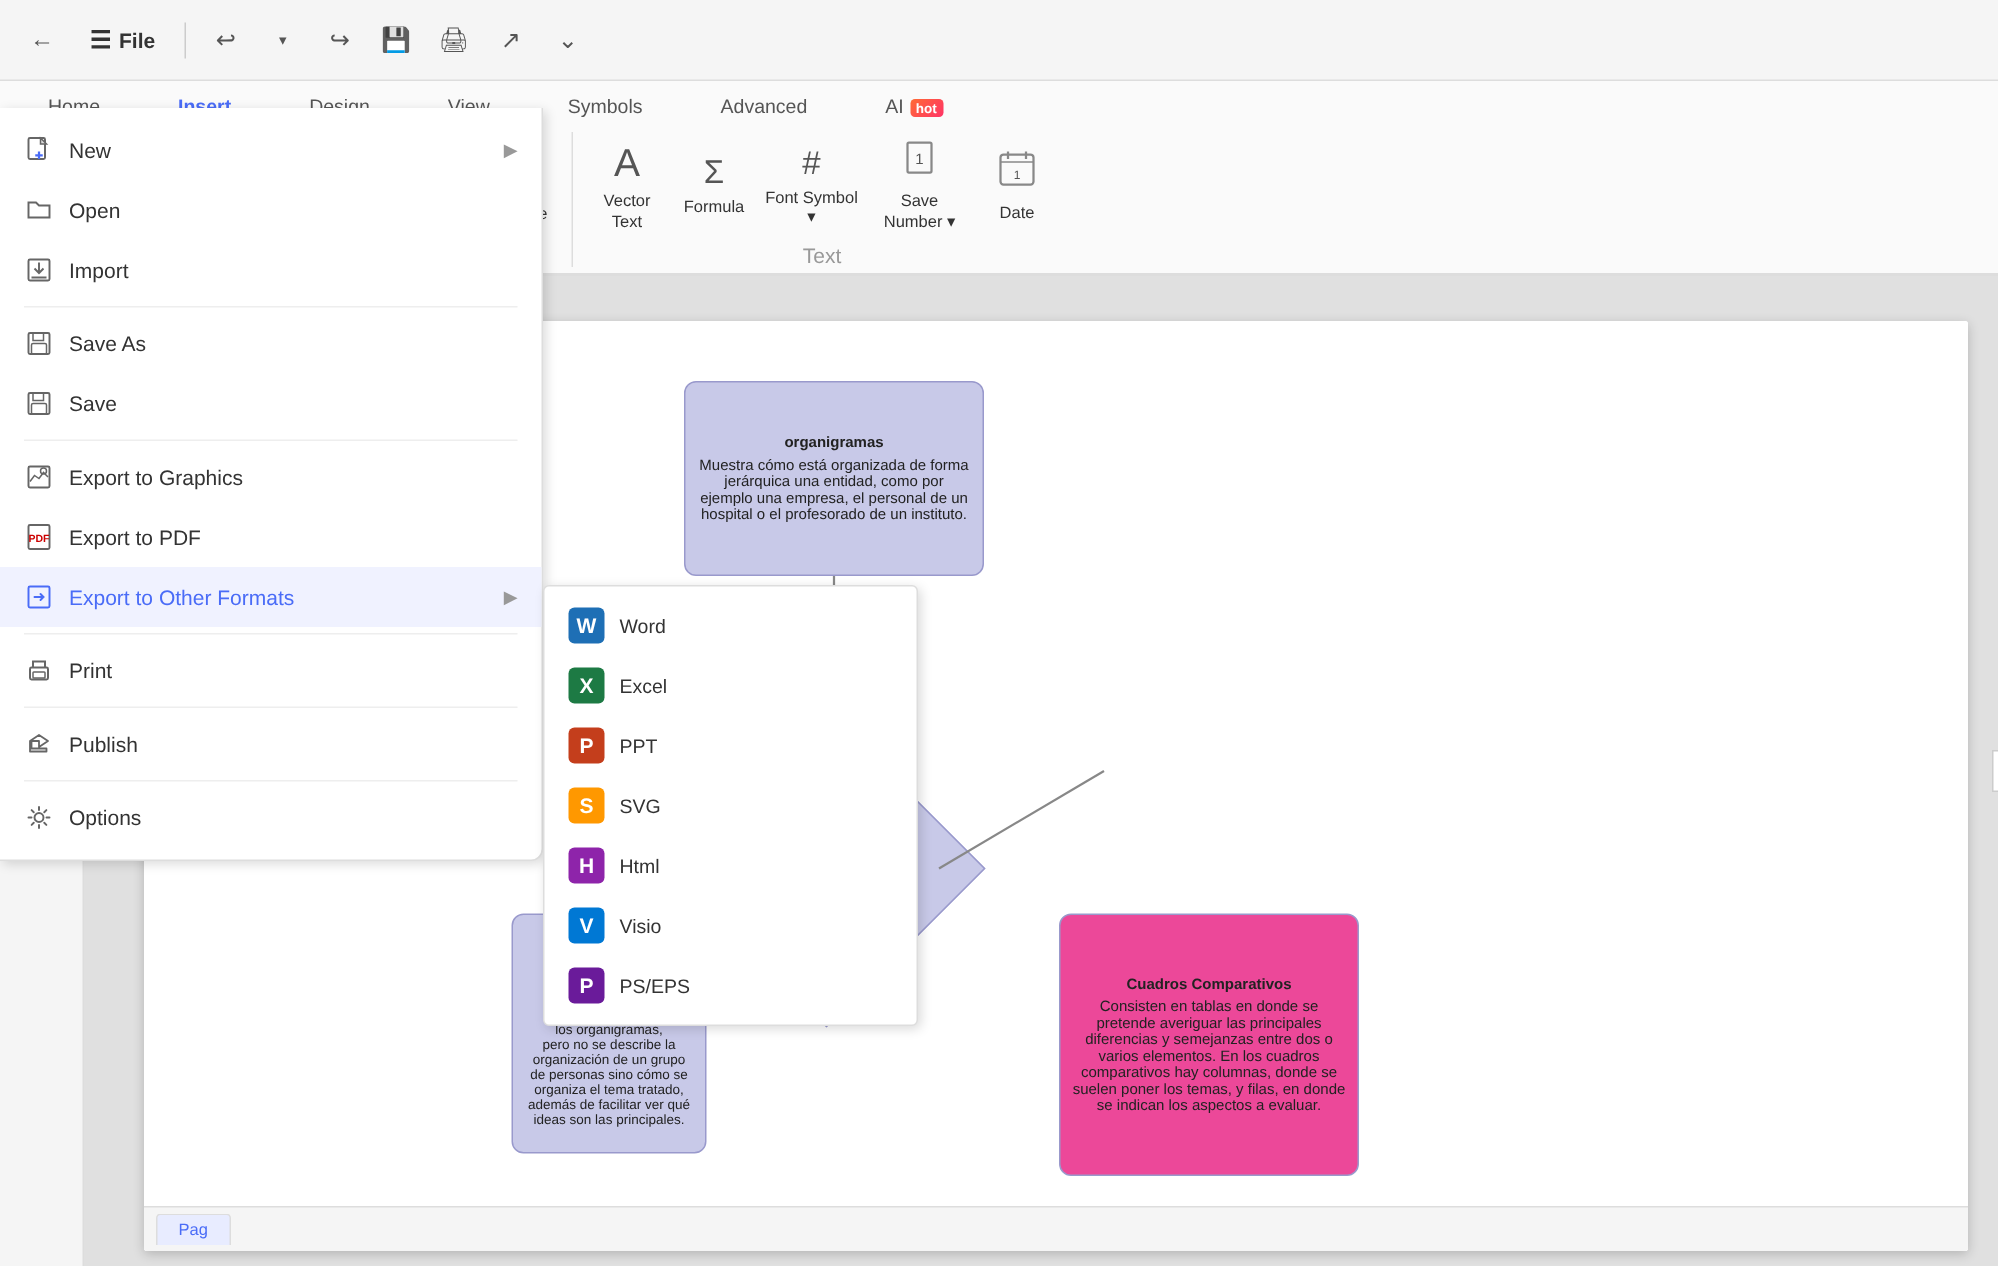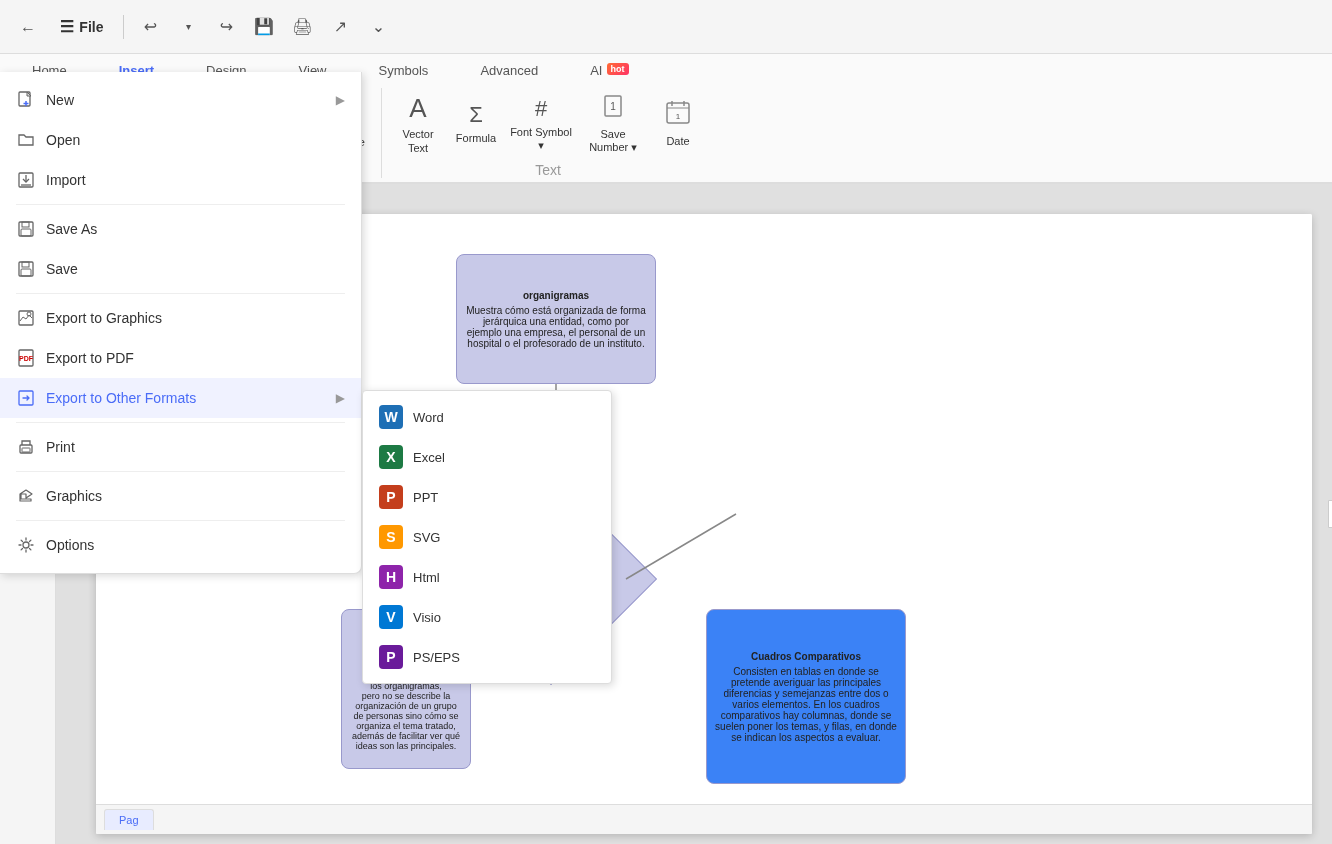--- a/index.html
+++ b/index.html
@@ -325,21 +325,21 @@
 </div>
 
 <div class="ribbon">
   <div class="ribbon-tabs">
     <button class="ribbon-tab">Home</button>
     <button class="ribbon-tab active">Insert</button>
     <button class="ribbon-tab">Design</button>
     <button class="ribbon-tab">View</button>
     <button class="ribbon-tab">Symbols</button>
     <button class="ribbon-tab">Advanced</button>
-    <button class="ribbon-tab" style="display:flex;align-items:flex-start;gap:4px;">
+    <button class="ribbon-tab" style="display:flex;align-items:flex-end;gap:4px;">
       AI <span class="ai-badge">hot</span>
     </button>
   </div>
   <div class="ribbon-content">
 
     <div style="display:flex;flex-direction:column;height:90px;padding:0 4px;border-right:1px solid #ddd;">
       <div style="display:flex;gap:2px;flex:1;">
         <button class="ribbon-item">
           <span class="ribbon-item-icon">
             <svg width="28" height="28" viewBox="0 0 28 28">
@@ -484,21 +484,21 @@
           </div>
         </div>
 
         <div style="position:absolute;left:245px;top:395px;width:130px;height:160px;background:#c8c9e8;border:1px solid #9999cc;border-radius:8px;display:flex;align-items:center;justify-content:center;text-align:center;font-size:10px;color:#222;padding:8px;overflow:hidden;">
           <div>
             <div style="font-weight:bold;margin-bottom:3px;font-size:9px;">pticos</div>
             <div style="font-size:9px;">la información de<br>una jerarquía. La<br>laborar es variada,<br>ives, matrices o<br>los organigramas,<br>pero no se describe la organización de un grupo de personas sino cómo se organiza el tema tratado, además de facilitar ver qué ideas son las principales.</div>
           </div>
         </div>
 
-        <div style="position:absolute;left:610px;top:395px;width:200px;height:175px;background:#3b82f6;border:1px solid #9999cc;border-radius:8px;display:flex;align-items:center;justify-content:center;text-align:center;font-size:10px;color:#222;padding:8px;">
+        <div style="position:absolute;left:610px;top:395px;width:200px;height:175px;background:#ec4899;border:1px solid #9999cc;border-radius:8px;display:flex;align-items:center;justify-content:center;text-align:center;font-size:10px;color:#222;padding:8px;">
           <div>
             <div style="font-weight:bold;margin-bottom:4px;">Cuadros Comparativos</div>
             <div>Consisten en tablas en donde se pretende averiguar las principales diferencias y semejanzas entre dos o varios elementos. En los cuadros comparativos hay columnas, donde se suelen poner los temas, y filas, en donde se indican los aspectos a evaluar.</div>
           </div>
         </div>
 
         <svg style="position:absolute;top:0;left:0;width:100%;height:100%;pointer-events:none;">
           <line x1="460" y1="170" x2="460" y2="295" stroke="#888" stroke-width="1.5" marker-end="url(#arrow)"></line>
           <line x1="530" y1="365" x2="640" y2="300" stroke="#888" stroke-width="1.5"></line>
           <line x1="460" y1="440" x2="400" y2="440" stroke="#888" stroke-width="1.5"></line>
@@ -621,21 +621,21 @@
 
   <div class="menu-divider"></div>
 
 
   <div class="menu-item">
     <span class="menu-item-icon">
       <svg width="18" height="18" viewBox="0 0 18 18">
           <path d="M9 3 L15 7 L9 11 L9 7 L4 7 L4 12 L14 12 L14 14 L3 14 L3 7 Z" fill="none" stroke="#666" stroke-width="1.2" stroke-linejoin="round"></path>
         </svg>
     </span>
-    <span>Graphics</span>
+    <span>Publish</span>
   </div>
 
   <div class="menu-divider"></div>
 
   <div class="menu-item">
     <span class="menu-item-icon">
       <svg width="18" height="18" viewBox="0 0 18 18">
           <circle cx="9" cy="9" r="3" fill="none" stroke="#666" stroke-width="1.3"></circle>
           <path d="M9 2 L9 4 M9 14 L9 16 M2 9 L4 9 M14 9 L16 9 M4.1 4.1 L5.5 5.5 M12.5 12.5 L13.9 13.9 M13.9 4.1 L12.5 5.5 M5.5 12.5 L4.1 13.9" stroke="#666" stroke-width="1.3" stroke-linecap="round"></path>
         </svg>

